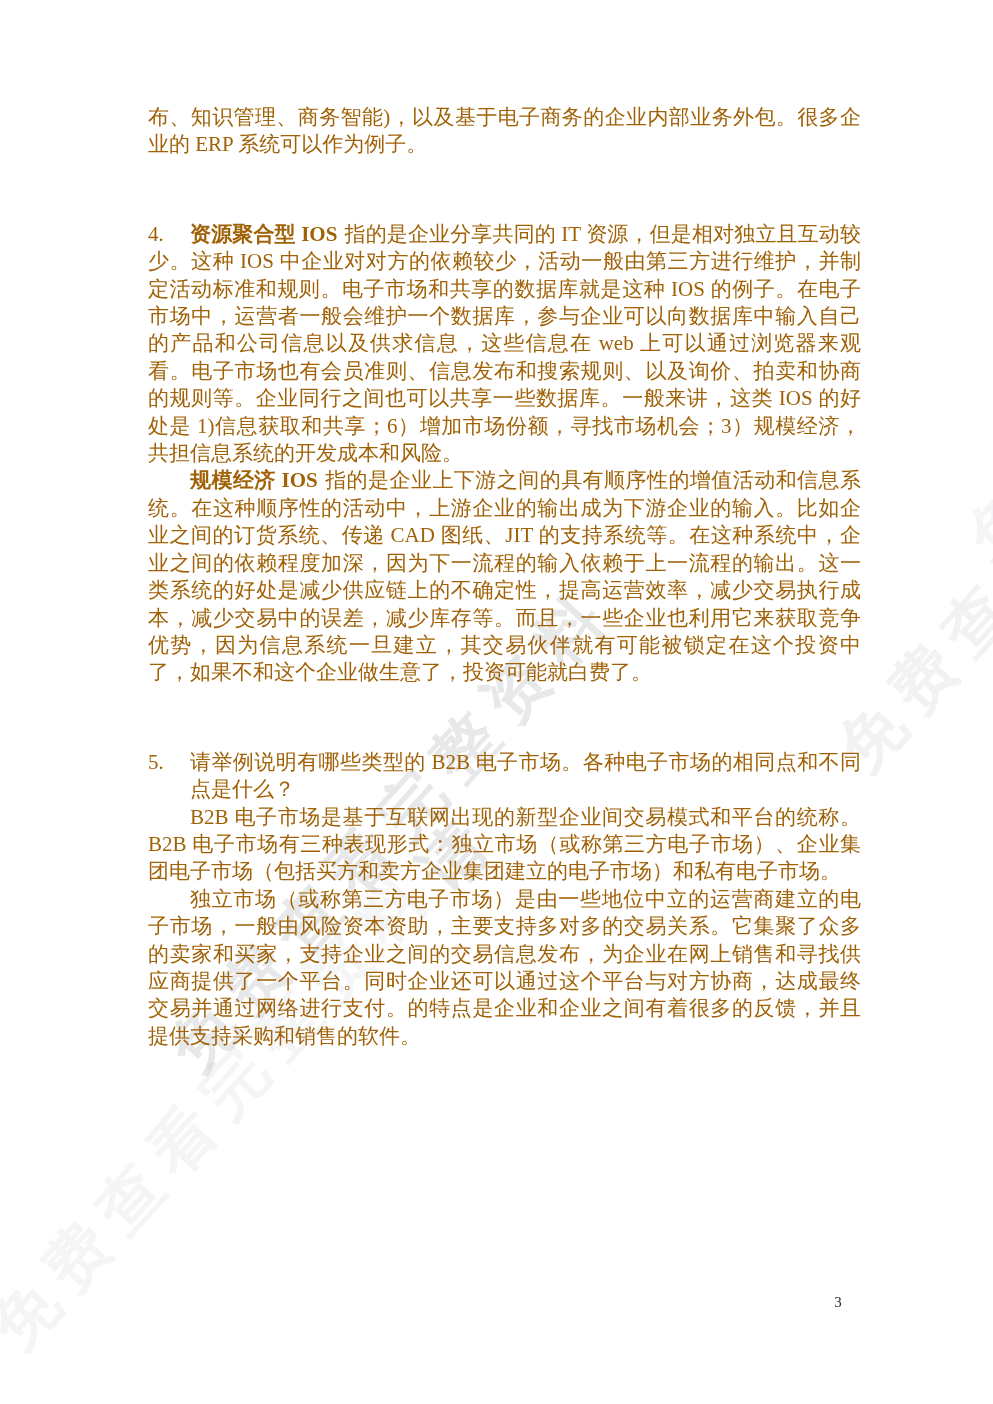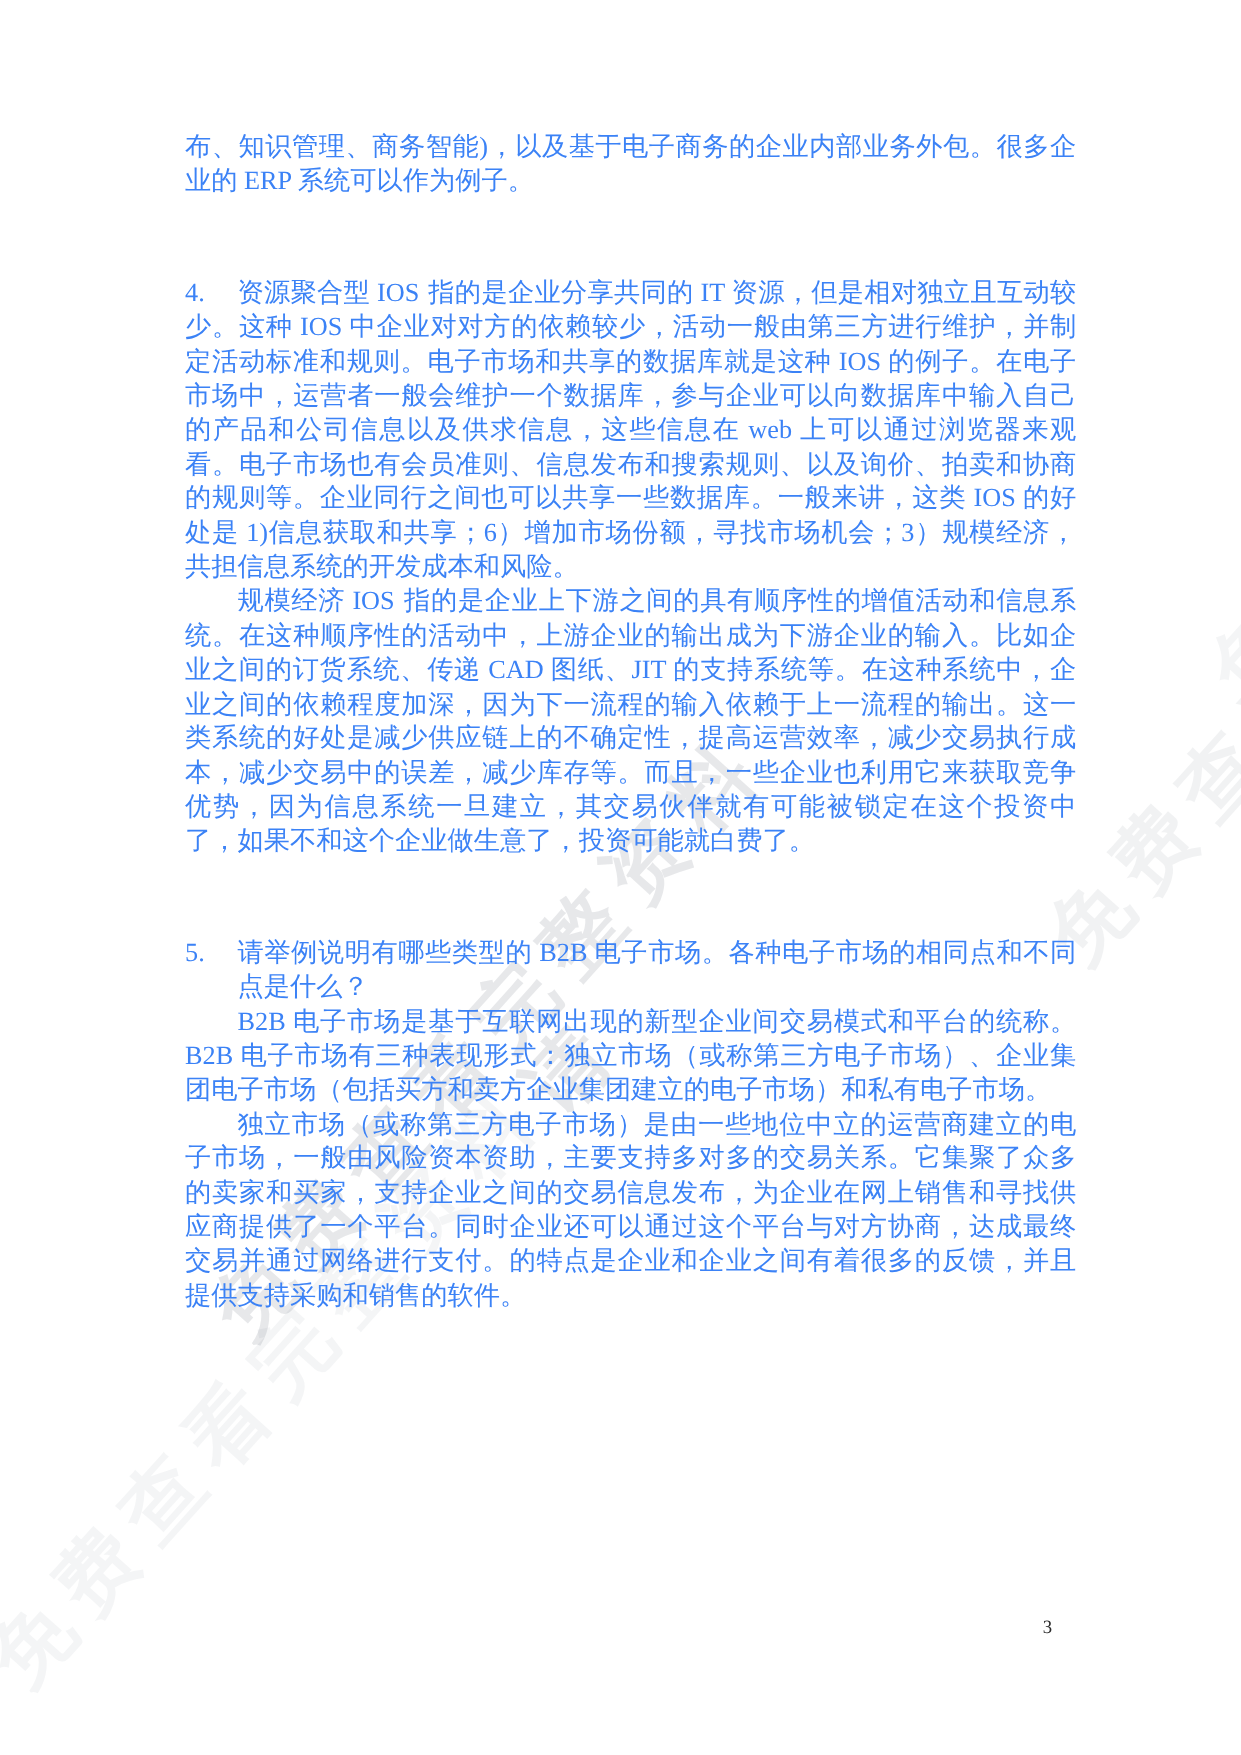--- a/index.html
+++ b/index.html
@@ -38,25 +38,25 @@
   
   .content {
     position: absolute;
     left: 148px;
     top: 104px;
     width: 713px;
     z-index: 1;
     font-size: 21px;
     line-height: 27.4px;
     text-align: justify;
-    color: #3b82f6;
+    color: #a16207;
   }
   .content p { margin: 0; }
   .para { text-indent: 2em; }
-  .term { font-weight: normal; margin-right: 7px; }
+  .term { font-weight: bold; margin-right: 7px; }
   .q-block { margin-top: 62px; }
   .q-row { position: relative; padding-left: 42px; }
   .q-num { position: absolute; left: 0; top: 0; }
 
   .page-number {
     position: absolute;
     left: 826px;
     top: 1294px;
     width: 24px;
     text-align: center;

